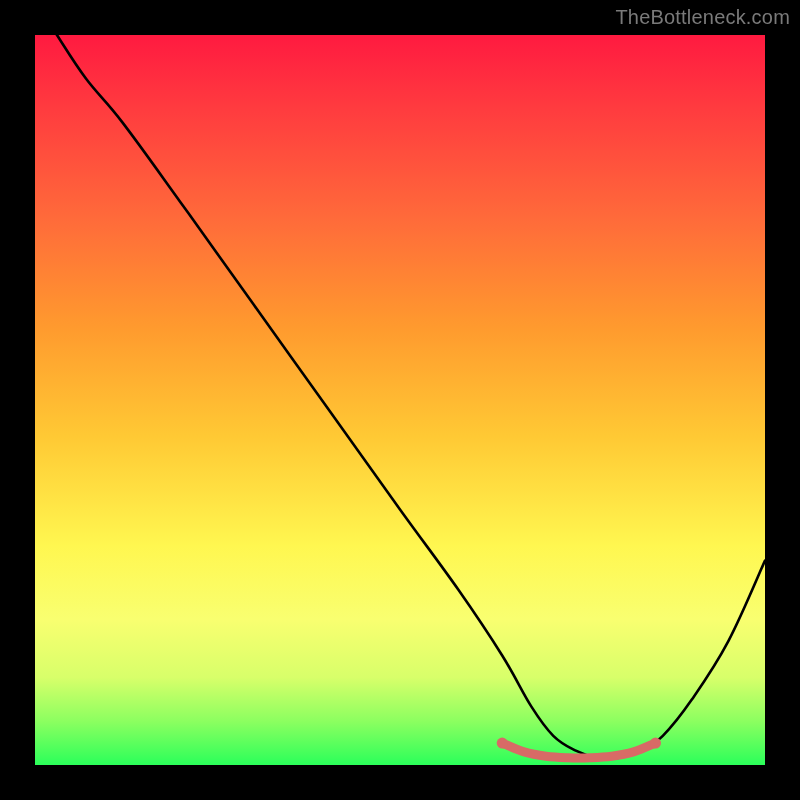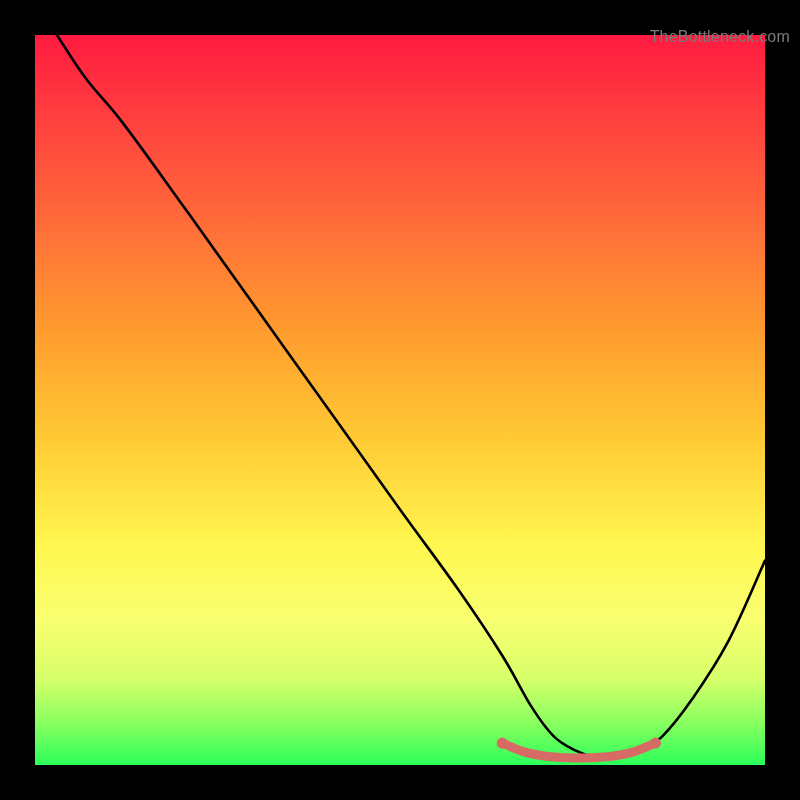--- a/index.html
+++ b/index.html
@@ -37,25 +37,24 @@
       #d8ff6a 88%,
       #8cff60 94%,
       #2bff5a 100%
     );
   }
   .watermark {
     position: absolute;
     top: 6px;
     right: 10px;
     color: #7a7a7a;
-    font-size: 16px;
+    font-size: 20px;
     font-weight: 500;
     font-family: Arial, sans-serif;
     letter-spacing: 0.2px;
-    margin-top: 22px;
   }
   svg.curves {
     position: absolute;
     left: 0;
     top: 0;
     width: 730px;
     height: 730px;
     overflow: visible;
   }
 </style>

